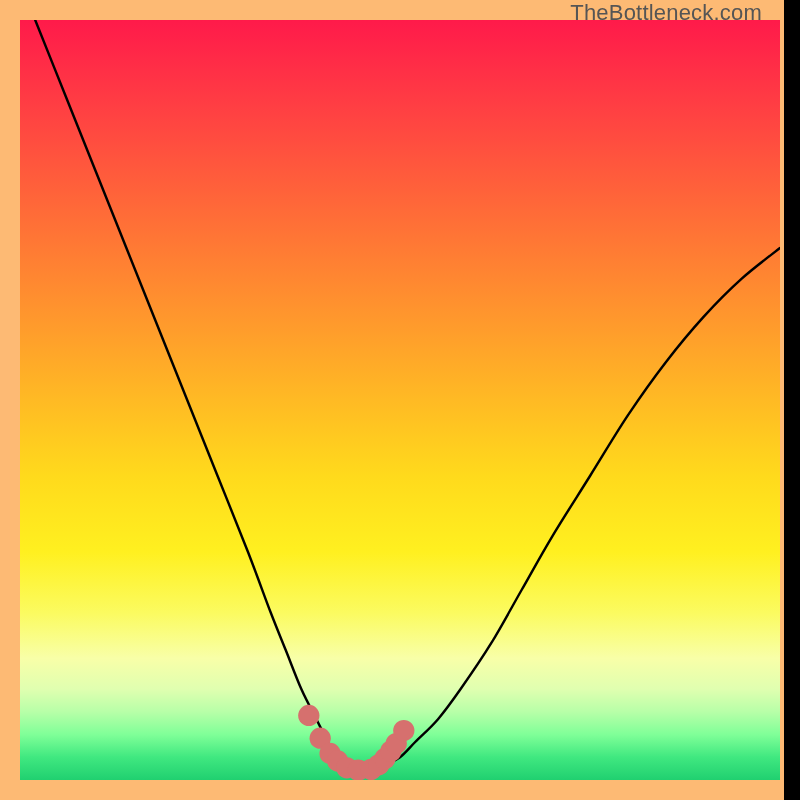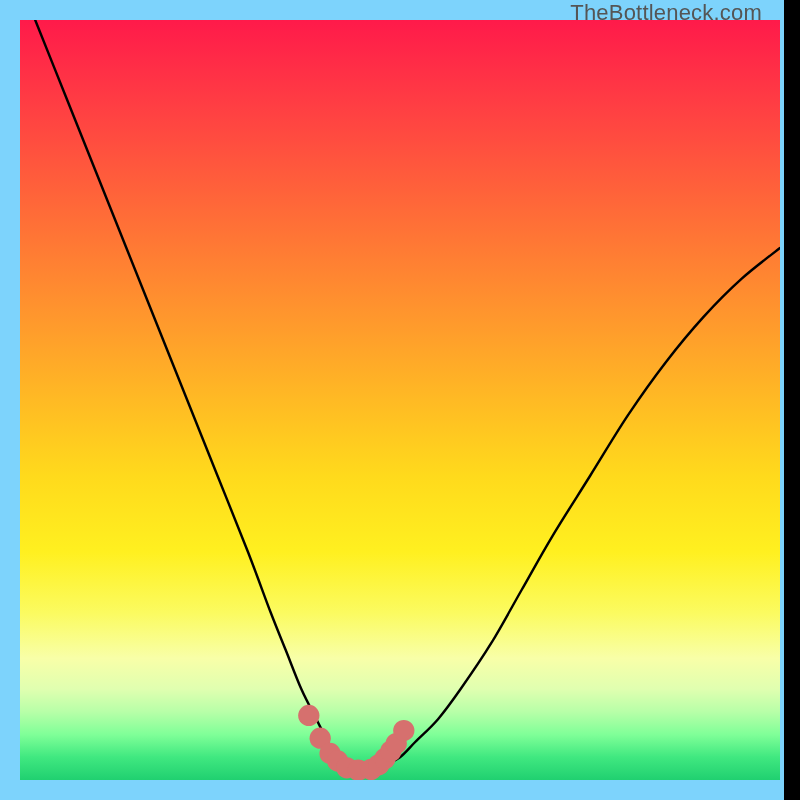--- a/index.html
+++ b/index.html
@@ -11,21 +11,21 @@
     overflow: hidden;
     position: relative;
     font-family: Arial, Helvetica, sans-serif;
   }
   .frame {
     position: absolute;
     top: 0;
     left: 0;
     width: 784px;
     height: 800px;
-    background: #7dd3fc;
+    background: #fdba74;
   }
   .plot-area {
     position: absolute;
     top: 20px;
     left: 20px;
     width: 760px;
     height: 760px;
     overflow: hidden;
   }
   .gradient-bg {

